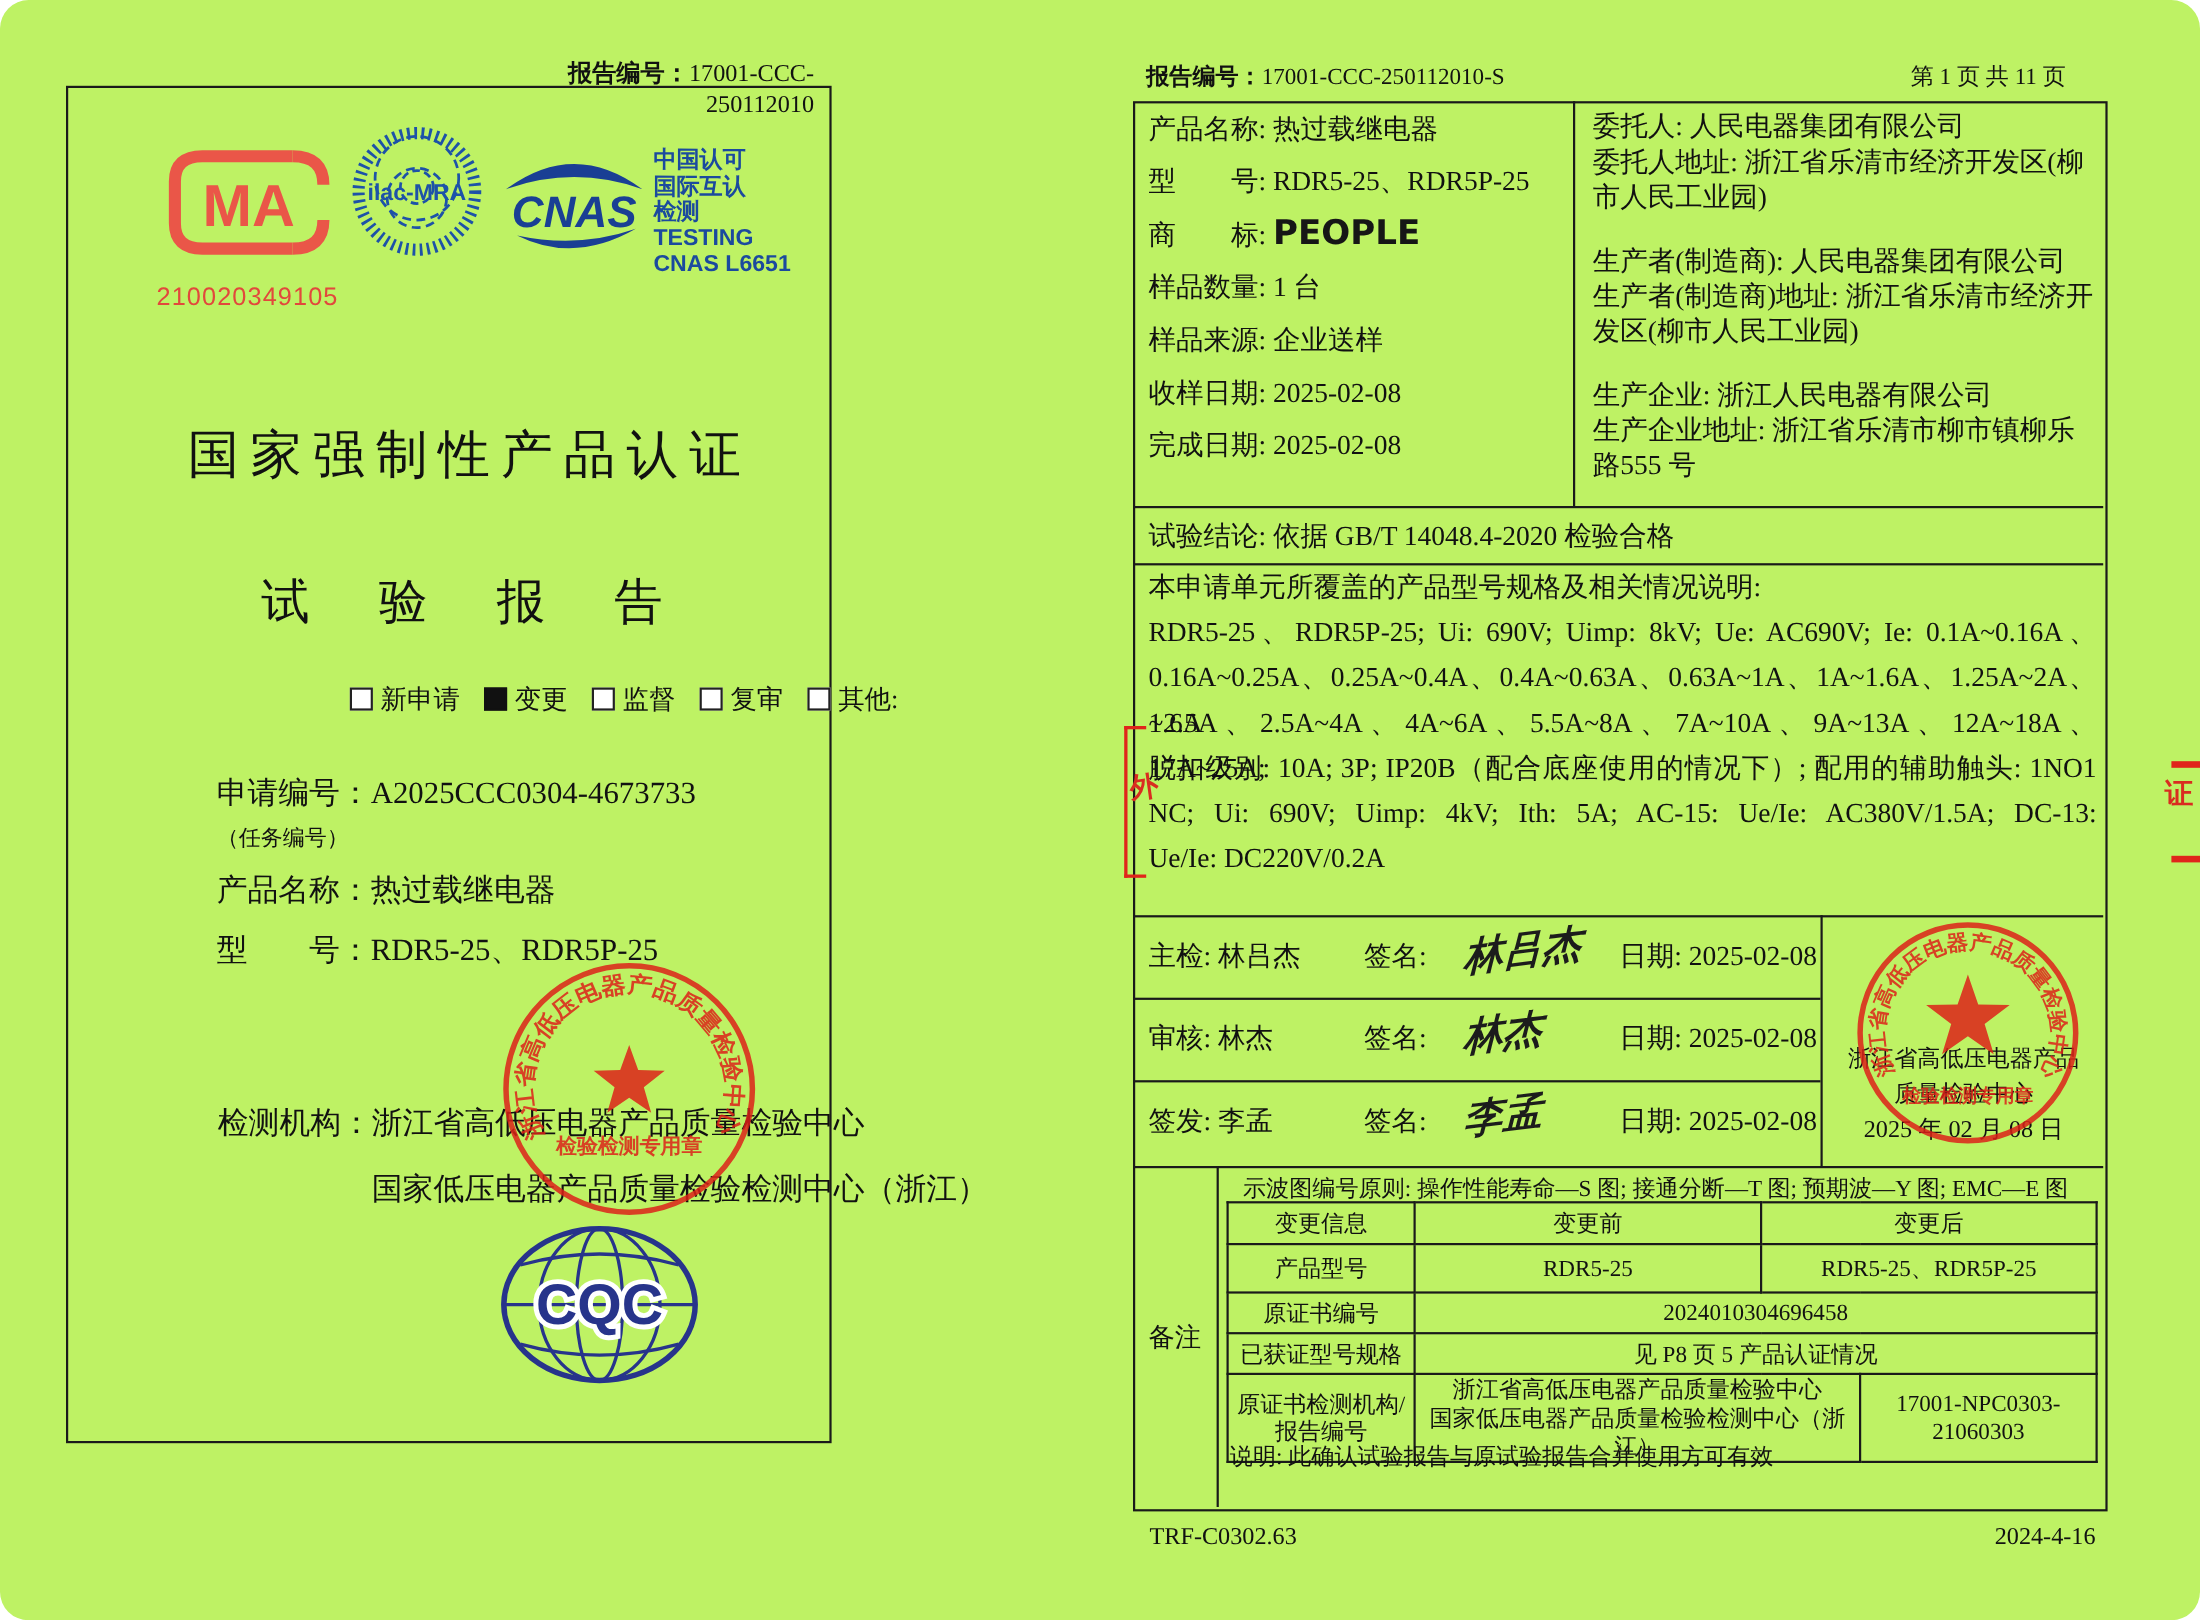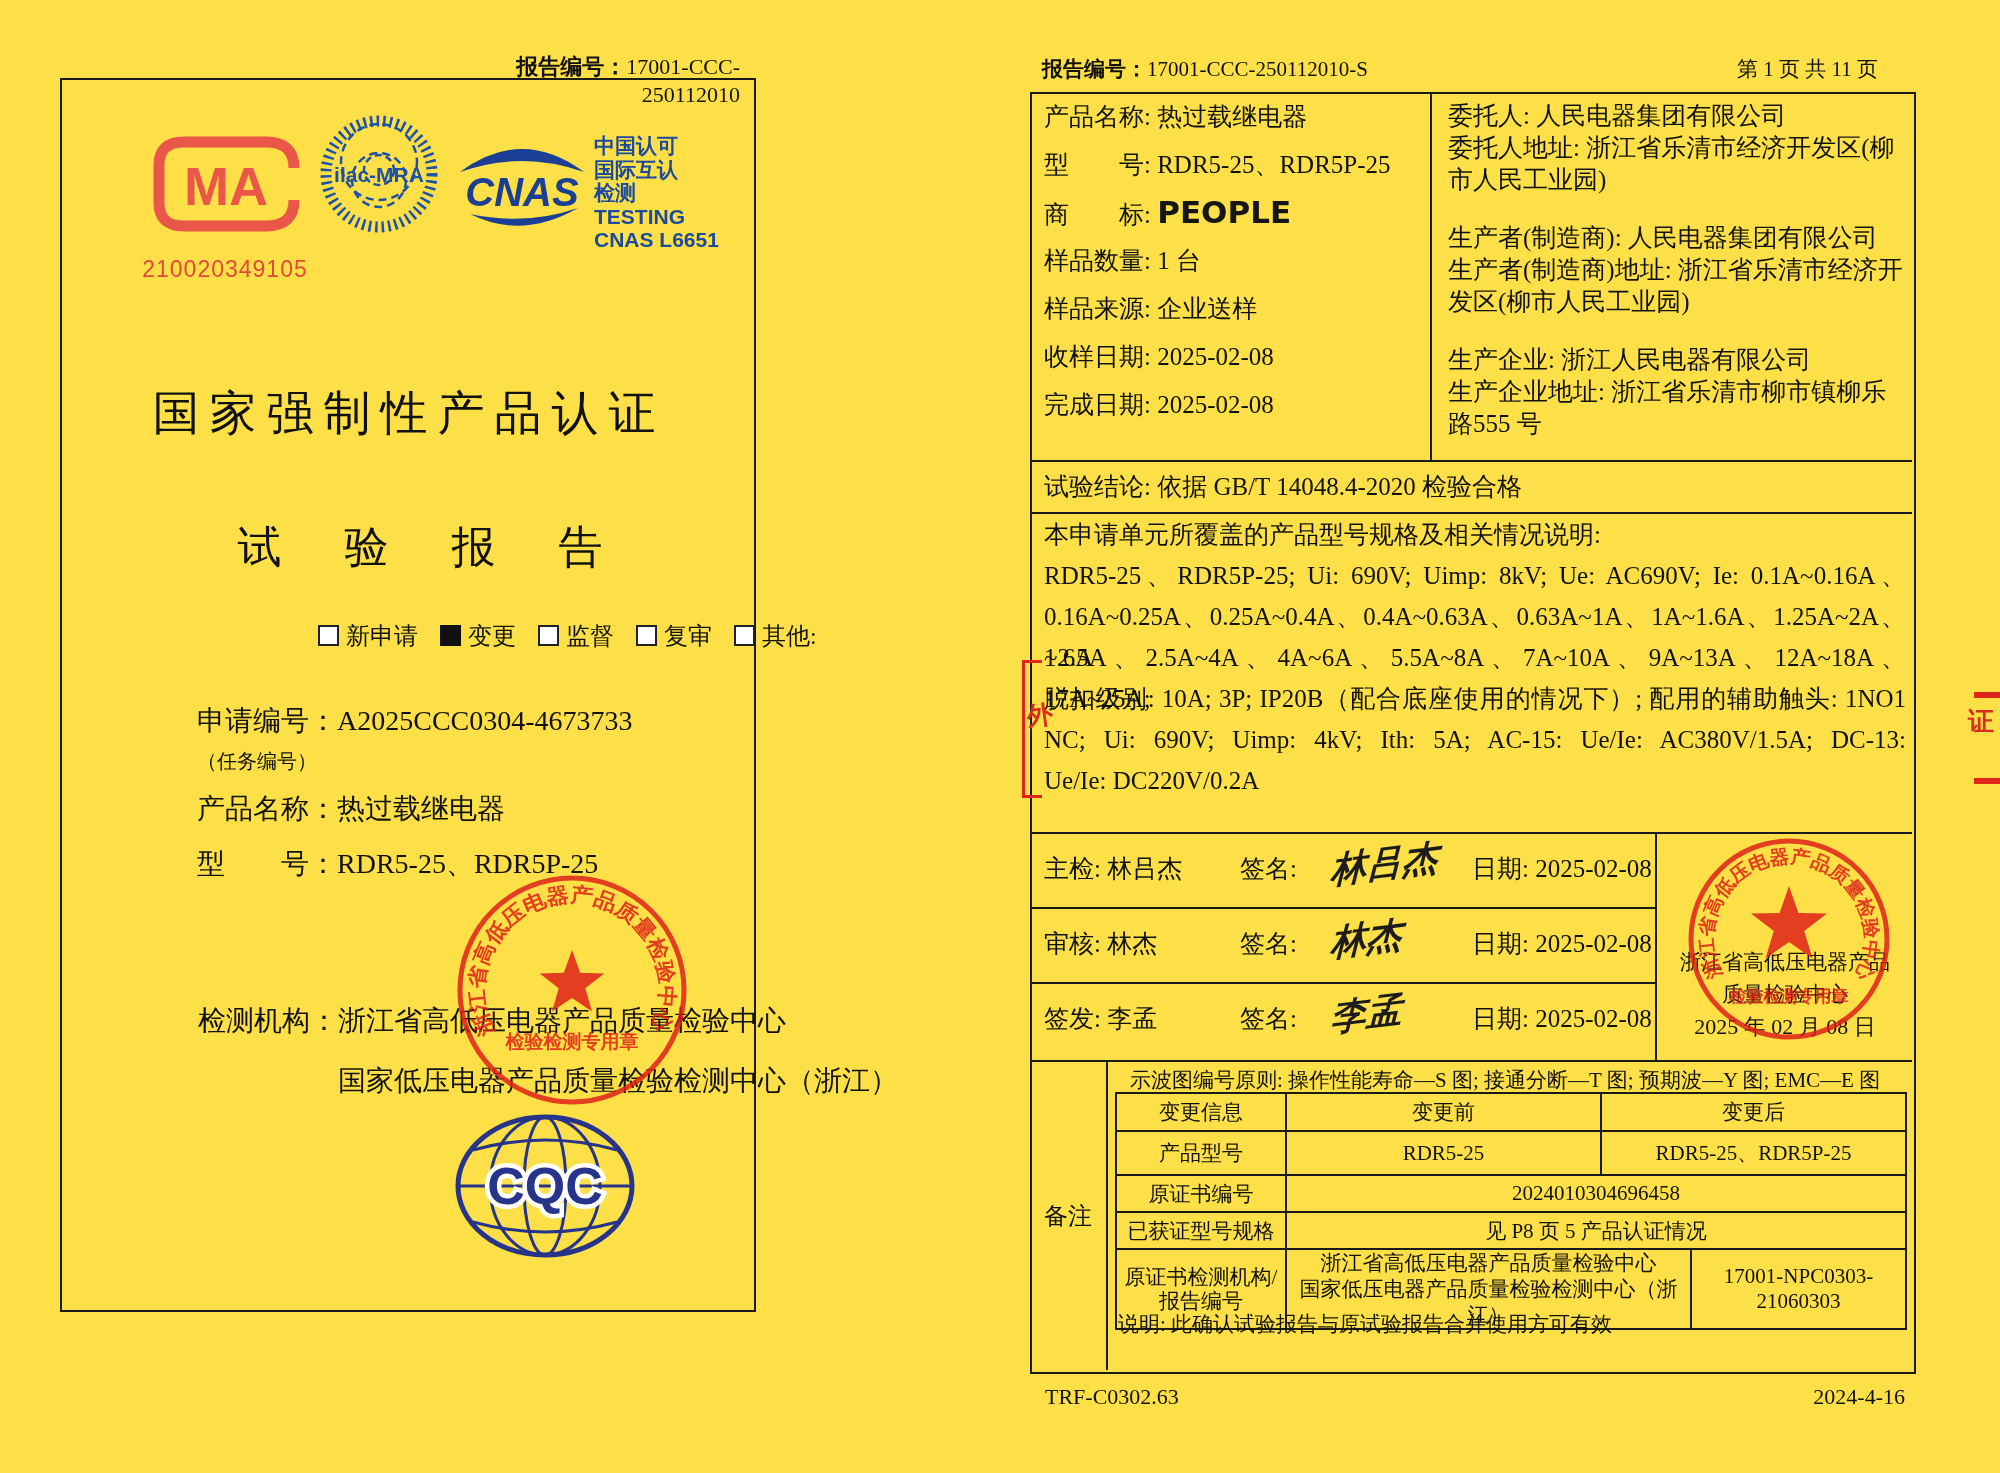--- a/index.html
+++ b/index.html
@@ -1,29 +1,29 @@
 <!DOCTYPE html>
 <html><head>
 <meta charset="utf-8">
 <style>
   html,body{margin:0;padding:0;background:#fff;}
-  .canvas{position:relative;width:2000px;height:1473px;background:#fde047;overflow:hidden;
-          font-family:"Liberation Serif","DejaVu Serif",serif;color:#111;}
+  .canvas{position:relative;width:2000px;height:1473px;background:#bef264;overflow:hidden;
+          font-family:"Liberation Serif","DejaVu Serif",serif;color:#111;border-radius:26px;}
   .abs{position:absolute;}
   .sans{font-family:"Liberation Sans","DejaVu Sans",sans-serif;}
   .b{font-weight:bold;}
   .center{text-align:center;}
   .right{text-align:right;}
   .pre{white-space:pre-line;}
   .pagebox{position:absolute;border:2px solid #1a1a1a;}
   .hline{position:absolute;height:2px;background:#1a1a1a;}
   .vline{position:absolute;width:2px;background:#1a1a1a;}
   .t21{font-size:21px;} .t22{font-size:22px;} .t23{font-size:23px;} .t24{font-size:24px;}
   .t25{font-size:25px;} .t28{font-size:28px;}
-  .doc-title{font-size:47px;letter-spacing:10px;padding-left:2px;}
+  .doc-title{font-size:47px;letter-spacing:10px;padding-left:20px;}
   .doc-subtitle{font-size:44px;letter-spacing:26px;padding-left:26px;}
   .chk{display:inline-block;width:17px;height:17px;border:2px solid #222;margin-right:7px;vertical-align:-2px;background:#fff;}
   .chk.filled{background:#111;border-color:#111;}
   .chk-group{margin-right:16px;white-space:nowrap;}
   .blue{color:#1b4a9e;margin-top:12px;}
   .redtxt{color:#e2483c;}
   .people-logo{font-family:"DejaVu Sans","Liberation Sans",sans-serif;font-weight:800;font-size:31px;letter-spacing:0px;color:#161616;}
   .script-sign{display:inline-block;font-style:italic;font-weight:bold;font-size:36px;transform:rotate(-7deg) skewX(-8deg);color:#1c1c1c;}
   .spec-line{height:41px;line-height:41px;}
   .just{text-align:justify;text-align-last:justify;}

